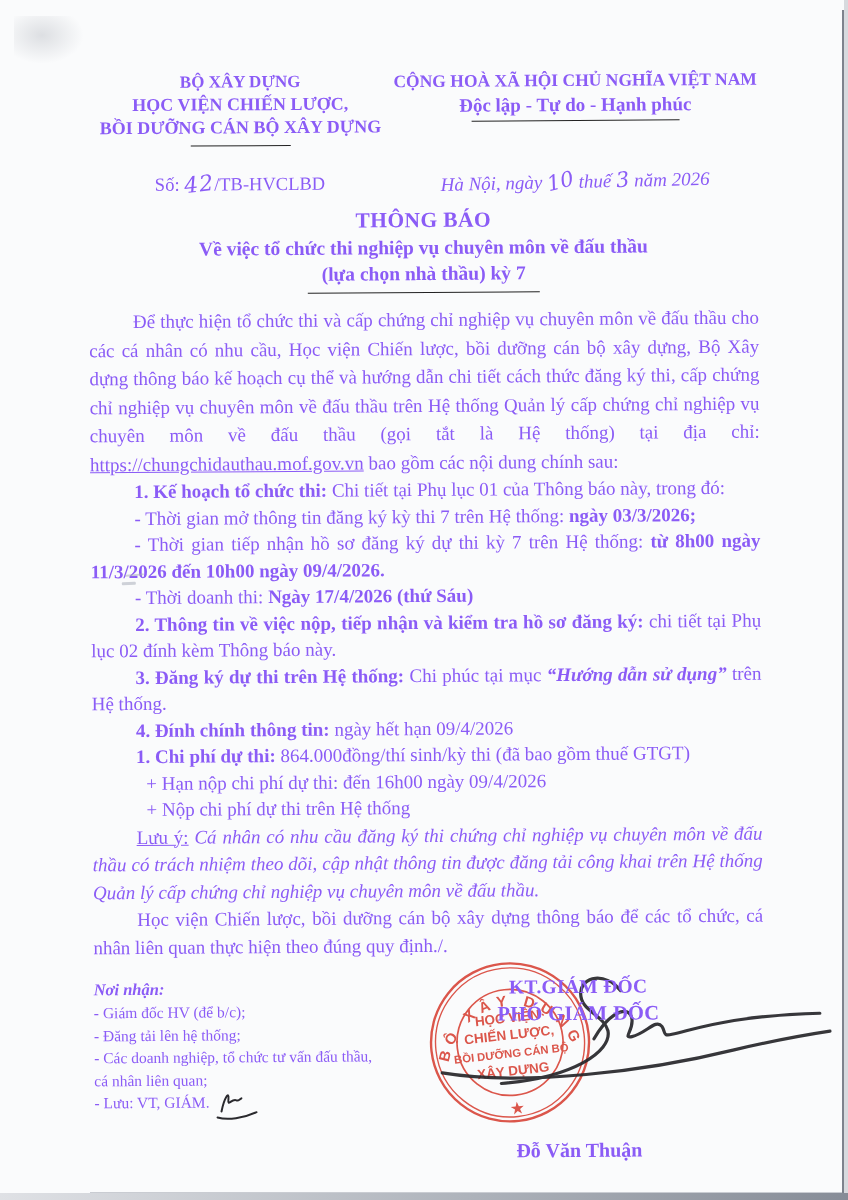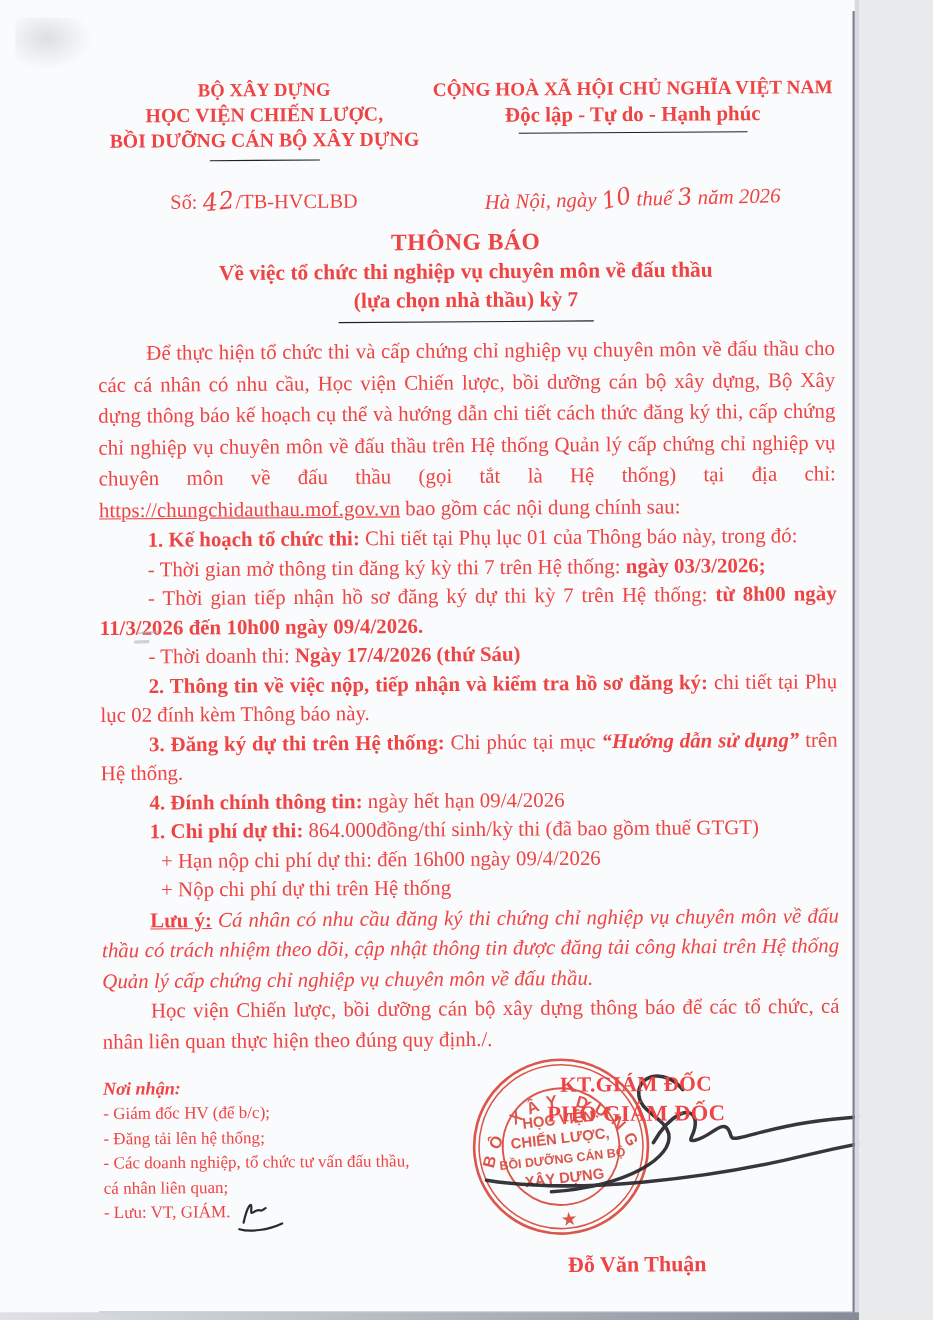--- a/index.html
+++ b/index.html
@@ -1,17 +1,17 @@
 <!DOCTYPE html>
 <html><head>
 <meta charset="utf-8">
 <style>
   html,body{margin:0;padding:0;background:#e9eaec;}
-  .page{position:relative;width:781px;height:1200px;background:#fafbfc;overflow:hidden;
-        font-family:"Liberation Serif","DejaVu Serif",serif;color:#ef4444;}
+  .page{position:relative;width:848px;height:1200px;background:#fafbfc;overflow:hidden;
+        font-family:"Liberation Serif","DejaVu Serif",serif;color:#8b5cf6;}
   .doc{position:absolute;left:0;top:0;width:848px;box-sizing:border-box;
        padding:70px 88px 0 90px;transform:rotate(-0.4deg);transform-origin:50% 40%;}
 
   
   .hdr{display:flex;justify-content:space-between;}
   .hdr-left{width:332px;text-align:center;font-weight:bold;}
   .hl1{font-size:17px;line-height:22px;}
   .hl2,.hl3{font-size:18px;line-height:23px;}
   .hrule{width:100px;border:none;border-top:1.7px solid #222;margin:6px auto 0;}
   .hdr-right{width:396px;text-align:center;font-weight:bold;}
@@ -34,21 +34,21 @@
   .t3{font-size:19.5px;line-height:26px;}
   .trule{width:232px;border:none;border-top:1.9px solid #222;margin:5px auto 0;}
 
   
   .bodytext{margin-top:13px;text-align:justify;font-size:19px;}
   .bodytext p{margin:0;}
   .intro{line-height:28.5px;text-indent:44px;}
   .item{line-height:26.5px;text-indent:44px;}
   .sub{line-height:26.5px;text-indent:54px;}
   .note{line-height:27.5px;text-indent:44px;font-style:italic;}
-  .note-label{font-style:normal;font-weight:bold;text-decoration:underline;}
+  .note-label{font-style:normal;font-weight:normal;text-decoration:underline;}
   .closing{line-height:27.5px;text-indent:44px;}
   .bq{font-weight:bold;font-style:italic;}
   .link{color:inherit;text-decoration:underline;}
 
   
   .foot{display:flex;margin-top:16px;position:relative;}
   .foot-left{width:300px;font-size:15.5px;position:relative;z-index:3;}
   .rcp-label{font-weight:bold;font-style:italic;font-size:16.5px;line-height:25px;}
   .rcp{line-height:22.5px;}
   .luu-row{display:flex;align-items:flex-start;}

